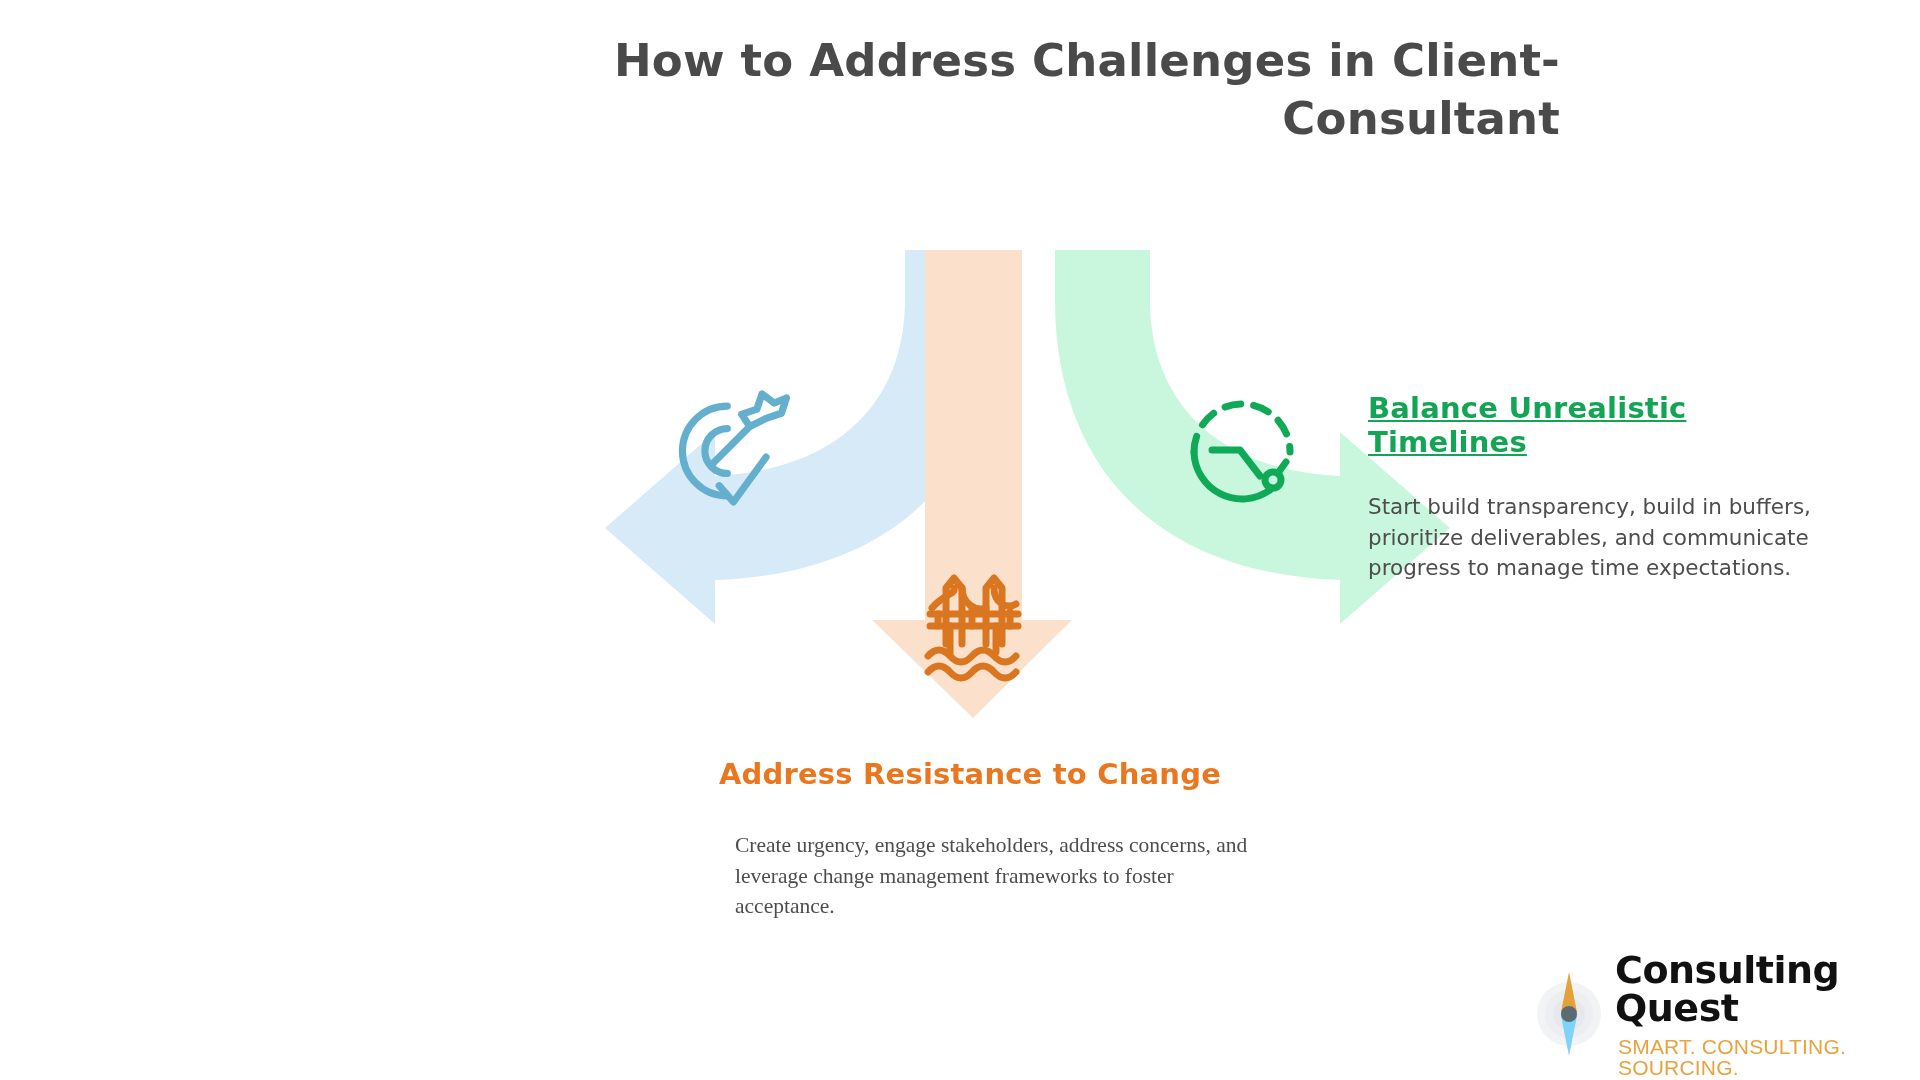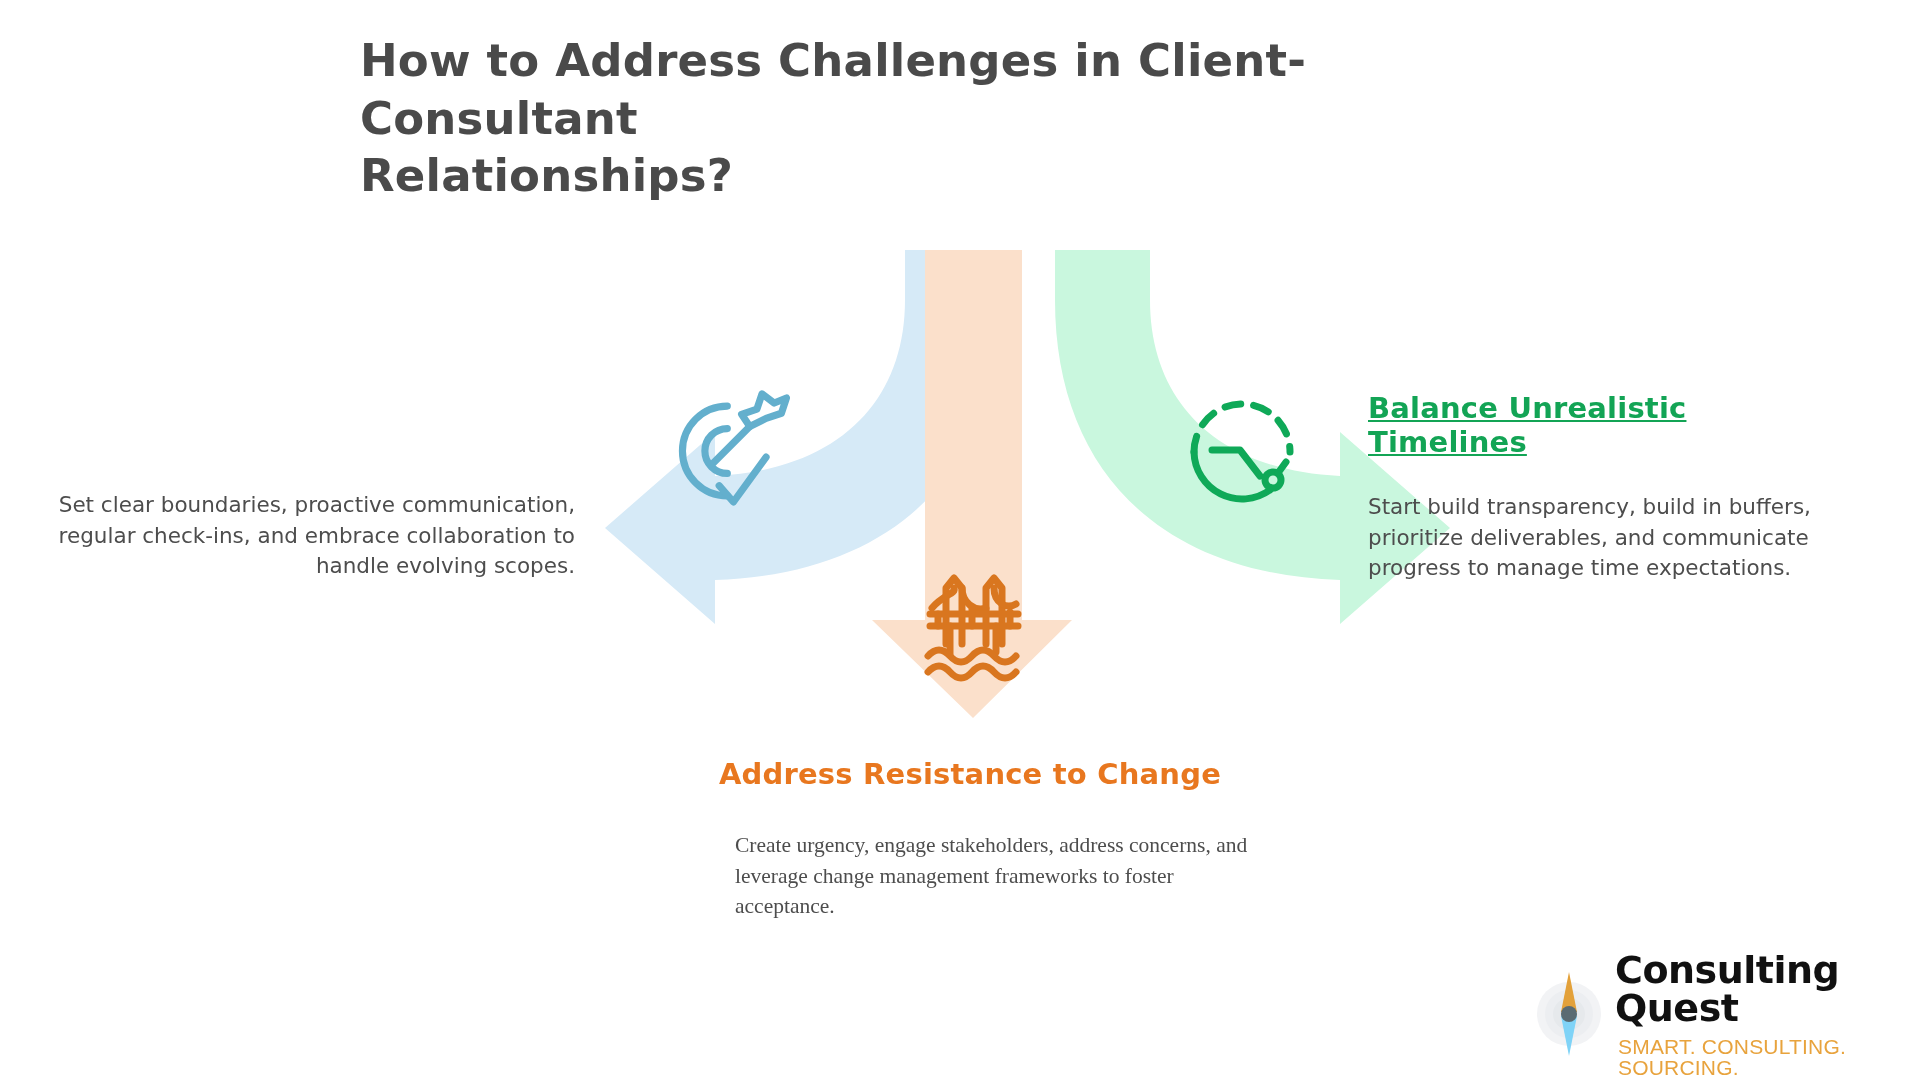--- a/index.html
+++ b/index.html
@@ -21,21 +21,21 @@
     width: 1920px;
     height: 1080px;
   }
 
   
   #title {
     position: absolute;
     left: 360px;
     top: 32px;
     width: 1200px;
-    text-align: left;
+    text-align: right;
     font-family: "DejaVu Sans", sans-serif;
     font-weight: 700;
     font-size: 45px;
     line-height: 1.28;
     letter-spacing: 0.2px;
     color: #4a4a4a;
   }
   #title .l2 { display: block; }
 
   
@@ -139,21 +139,20 @@
     margin-left: 3px;
   }
 </style>
 </head>
 <body>
 
 <div id="canvas">
 
   <div id="title">
     <span class="l1">How to Address Challenges in Client-Consultant</span>
-    <span class="l2">Relationships?</span>
   </div>
 
   <svg id="arrows" viewBox="0 0 1920 1080" xmlns="http://www.w3.org/2000/svg">
 
     <path id="arrow-left-shape" fill="#d6eaf7" d="M 795 250
              L 905 250
              L 905 300
              C 905 400, 840 470, 715 476
              L 715 432
              L 605 528
@@ -226,21 +225,20 @@
       <path d="M 82 40 L 82 54"></path>
 
       <path d="M 22 54 L 22 82"></path>
       <path d="M 68 54 L 68 80"></path>
 
       <path d="M 0 84 q 11 -12 22 0 q 11 12 22 0 q 11 -12 22 0 q 11 12 22 0"></path>
       <path d="M 0 100 q 11 -12 22 0 q 11 12 22 0 q 11 -12 22 0 q 11 12 22 0"></path>
     </g>
   </svg>
 
-  <div id="left-body" class="block-body">Set clear boundaries, proactive communication, regular check-ins, and embrace collaboration to handle evolving scopes.</div>
 
   <div id="right-head" class="block-head">
     <span>Balance Unrealistic</span><br>
     <span>Timelines</span>
   </div>
   <div id="right-body" class="block-body">Start build transparency, build in buffers, prioritize deliverables, and communicate progress to manage time expectations.</div>
 
   <div id="bottom-head" class="block-head">Address Resistance to Change</div>
   <div id="bottom-body" class="block-body">Create urgency, engage stakeholders, address concerns, and leverage change management frameworks to foster acceptance.</div>
 

